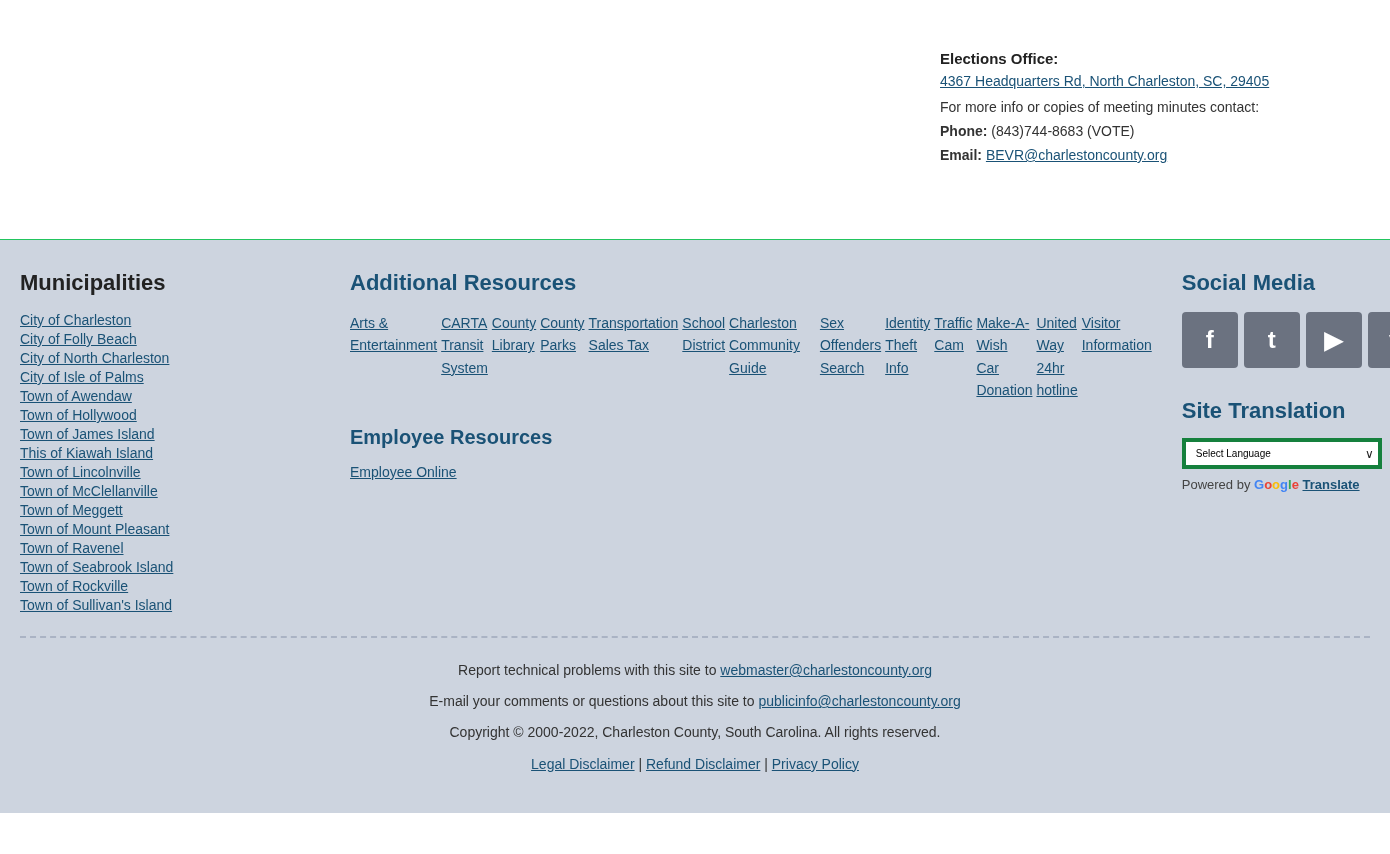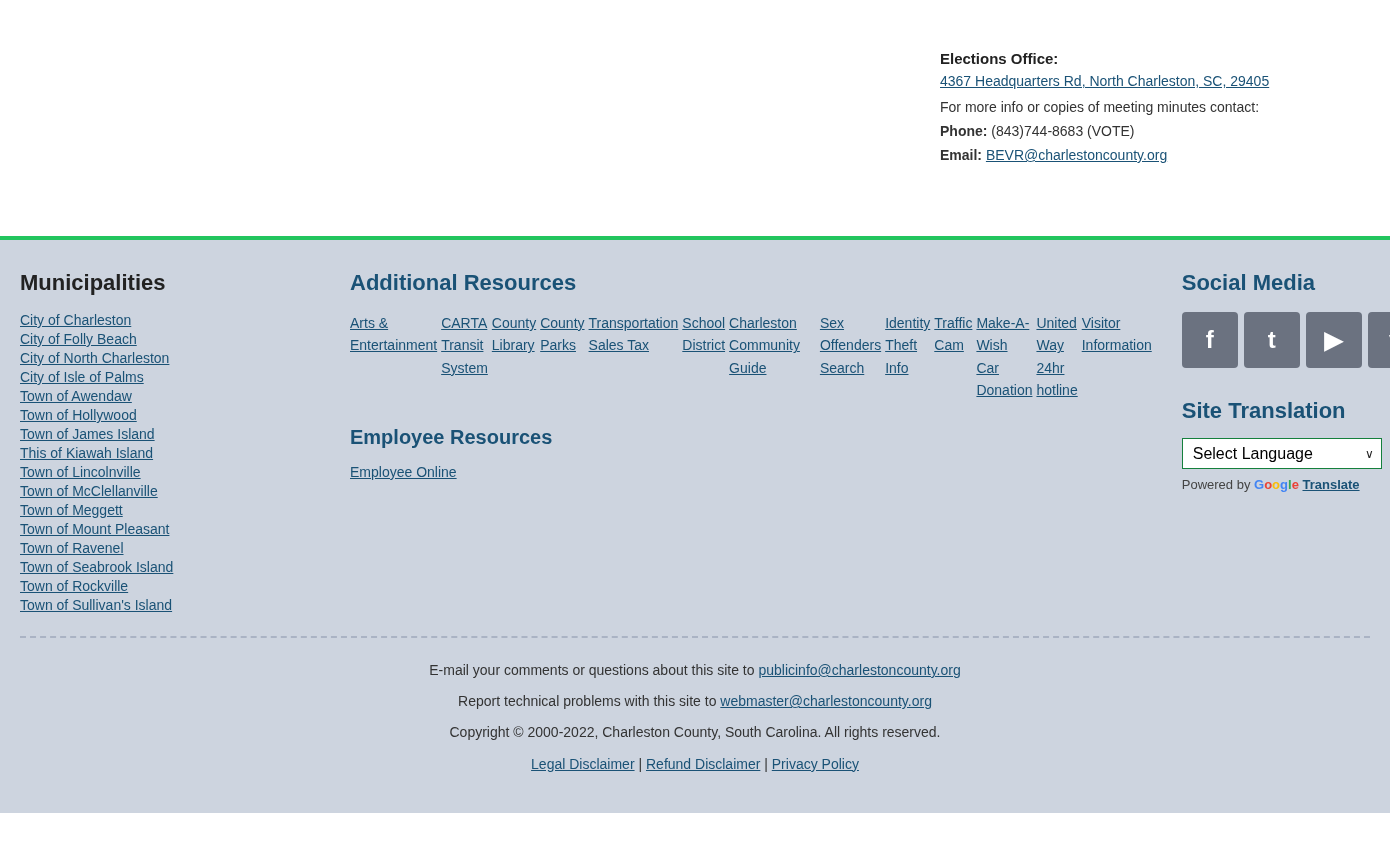--- a/index.html
+++ b/index.html
@@ -3,21 +3,21 @@
   <meta charset="utf-8">
   <style>
     * { box-sizing: border-box; margin: 0; padding: 0; }
     body { font-family: Arial, sans-serif; font-size: 14px; color: #222; background: #fff; width: 1390px; }
 
     
     .top-section {
       background: #fff;
       padding: 40px 0 30px 0;
       min-height: 240px;
-      border-bottom: 4px solid #22c55e;
+      border-bottom: 1px solid #22c55e;
     }
     .elections-info {
       float: right;
       width: 420px;
       margin-right: 30px;
       margin-top: 10px;
     }
     .elections-info .elections-title {
       font-weight: bold;
       font-size: 15px;
@@ -141,24 +141,24 @@
     }
     .social-icon.linkedin { font-size: 20px; }
 
     .site-translation h2 {
       font-size: 22px;
       font-weight: bold;
       color: #1a5276;
       margin-bottom: 14px;
     }
     .translate-select {
-      border: 1px solid #15803d;
+      border: 4px solid #15803d;
       background: #fff;
       padding: 6px 30px 6px 10px;
-      font-size: 16px;
+      font-size: 10px;
       width: 200px;
       appearance: none;
       -webkit-appearance: none;
       position: relative;
       cursor: pointer;
     }
     .select-wrapper {
       position: relative;
       display: inline-block;
     }
@@ -300,26 +300,26 @@
           </span>
           <a href="#" class="translate-link">Translate</a>
         </div>
       </div>
     </div>
 
   </div>
 
   <div class="footer-bottom">
     <p>
+      <span>Report technical problems with this site to</span>
+      <a href="#">webmaster@charlestoncounty.org</a>
+    </p>
+    <p>
       <span>E-mail your comments or questions about this site to</span>
       <a href="#">publicinfo@charlestoncounty.org</a>
-    </p>
-    <p>
-      <span>Report technical problems with this site to</span>
-      <a href="#">webmaster@charlestoncounty.org</a>
     </p>
     <p>Copyright © 2000-2022, Charleston County, South Carolina. All rights reserved.</p>
     <div class="legal-links">
       <a href="#">Legal Disclaimer</a>
       <span> | </span>
       <a href="#">Refund Disclaimer</a>
       <span> | </span>
       <a href="#">Privacy Policy</a>
     </div>
   </div>

